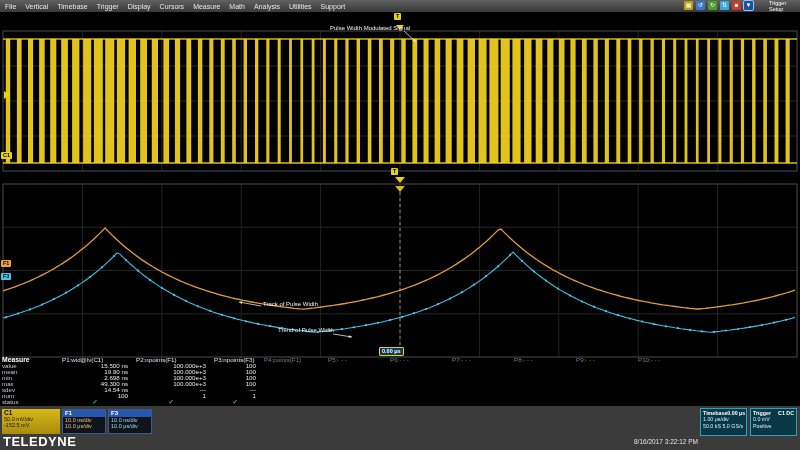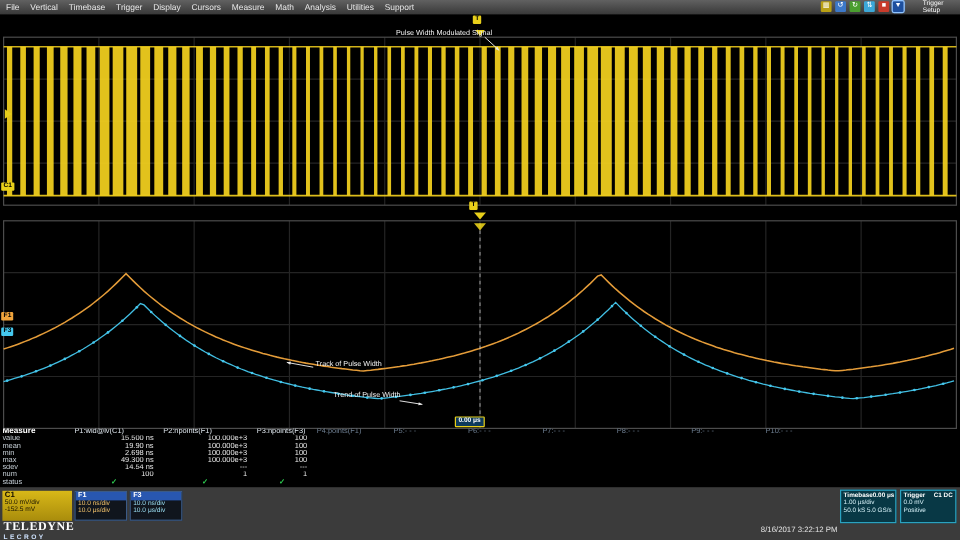--- a/index.html
+++ b/index.html
@@ -44,21 +44,21 @@
   .desc-c1{left:2px;width:58px;background:linear-gradient(#d8b818,#a98c0c);color:#1a1400;padding:1px 2px;}
   .desc-c1 .desc-h{font-weight:bold;font-size:6.5px;color:#100c00;}
   .desc-f{background:#10151d;border:1px solid #3b5a86;color:#e8e8e8;}
   .desc-f .desc-h{background:#2857b0;color:#fff;font-weight:bold;font-size:6px;padding-left:2px;height:7px;line-height:7px;}
   .desc-f div{padding-left:2px;}
   .desc-f1{left:62px;width:44px;}
   .desc-f1 .desc-line{color:#f0c06a;}
   .desc-f3{left:108px;width:44px;}
   .desc-f3 .desc-line{color:#9adef2;}
   .logo{position:absolute;left:3px;top:434px;z-index:3;}
-  .logo1{font-size:10px;font-weight:bold;color:#fff;letter-spacing:.5px;font-family:Liberation Serif, serif;}
+  .logo1{font-size:13px;font-weight:bold;color:#fff;letter-spacing:.5px;}
   .logo2{font-size:5.5px;font-weight:bold;color:#cfe3ff;letter-spacing:2px;}
   .info-box{position:absolute;top:408px;height:28px;background:#083845;border:1px solid #2aa2c0;
             font-size:5.3px;line-height:6.3px;color:#d6f1f8;padding:1px 2px;box-sizing:border-box;
             z-index:3;overflow:hidden;white-space:nowrap;}
   .ib-l1{display:flex;justify-content:space-between;font-weight:bold;color:#fff;}
   .timestamp{position:absolute;left:634px;top:438px;font-size:6.5px;color:#e4e4e4;z-index:7;white-space:nowrap;}
   .watermark{position:absolute;right:1px;top:425px;font-size:22px;font-weight:bold;color:#1ec13e;
              z-index:6;white-space:nowrap;letter-spacing:0;}
 </style>
 </head>

